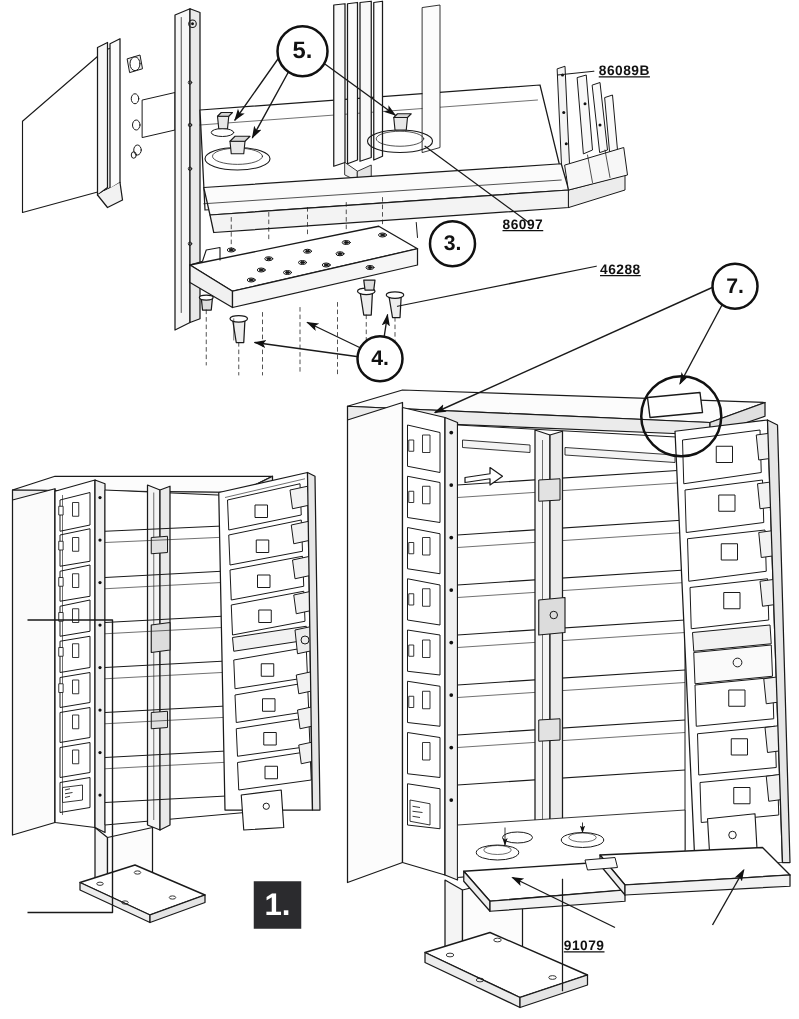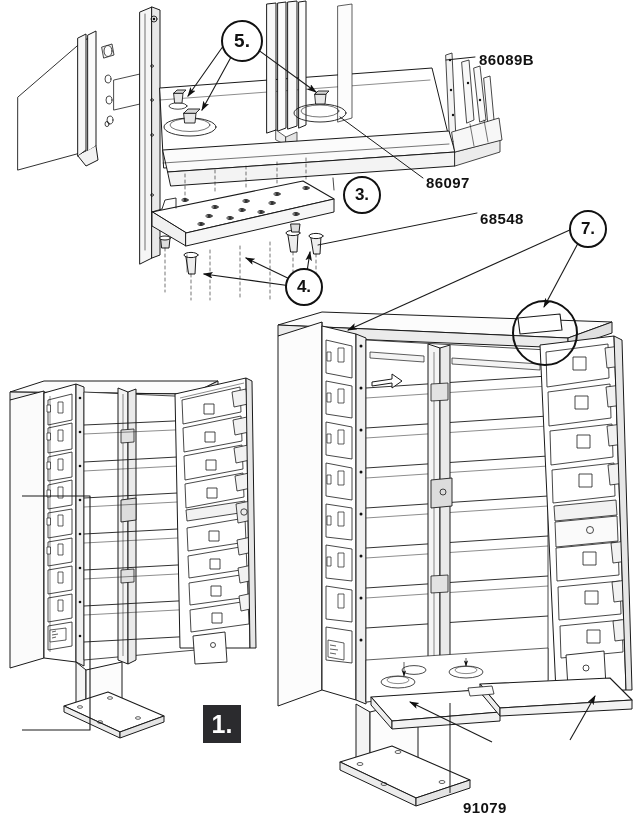--- a/index.html
+++ b/index.html
@@ -3,22 +3,22 @@
 <meta charset="utf-8">
 <title>Assembly Diagram</title>
 <style>
   html,body{margin:0;padding:0;background:#ffffff;}
   body{width:639px;height:815px;overflow:hidden;position:relative;
        font-family:"Liberation Sans", sans-serif;}
   #stage{position:absolute;left:0;top:0;width:639px;height:815px;}
   #stage svg{position:absolute;left:0;top:0;}
 
   .lbl{position:absolute;font-family:"Liberation Sans",sans-serif;
-       font-weight:bold;font-size:15px;color:#111;letter-spacing:.4px;
-       white-space:nowrap;}
+       font-weight:bold;font-size:11px;color:#111;letter-spacing:.4px;
+       white-space:nowrap;text-decoration:underline;}
 
   .step-circle{position:absolute;border:2.4px solid #111;border-radius:50%;
        background:#fff;display:flex;align-items:center;justify-content:center;
        font-weight:bold;color:#111;font-family:"Liberation Sans",sans-serif;}
   .sc-sm{width:34px;height:34px;font-size:17px;}
   .sc-md{width:38px;height:38px;font-size:19px;}
   .sc-wide{width:62px;height:62px;font-size:25px;}
   .step-box{position:absolute;background:#2b2b2e;color:#fff;display:flex;
        align-items:center;justify-content:center;font-weight:bold;
        font-size:25px;font-family:"Liberation Sans",sans-serif;}
@@ -466,23 +466,23 @@
     <path d="M570 740 L595 696"></path>
   </g>
   <g fill="none" stroke="#1a1a1a" stroke-width="1">
     <path d="M450 793 L450 703"></path>
   </g>
 </svg>
 
 <div class="detail-circle" style="left:512px;top:300px;width:62px;height:62px;"></div>
 
 <div class="lbl" style="left:479px;top:51px;">86089B</div>
-<div class="lbl" style="left:426px;top:174px;">86097</div>
-<div class="lbl" style="left:480px;top:210px;">68548</div>
-<div class="lbl" style="left:451px;top:799px;margin-left:12px;">91079</div>
+<div class="lbl" style="left:402px;top:174px;">86097</div>
+<div class="lbl" style="left:480px;top:210px;">46288</div>
+<div class="lbl" style="left:451px;top:751px;">91079</div>
 
 <div class="step-circle sc-md" style="left:221px;top:20px;">5.</div>
 <div class="step-circle sc-sm" style="left:343px;top:176px;">3.</div>
 <div class="step-circle sc-sm" style="left:285px;top:268px;">4.</div>
 <div class="step-circle sc-sm" style="left:569px;top:210px;">7.</div>
 <div class="step-box" style="left:203px;top:705px;width:38px;height:38px;">1.</div>
 
 </div>
 
 </body></html>

